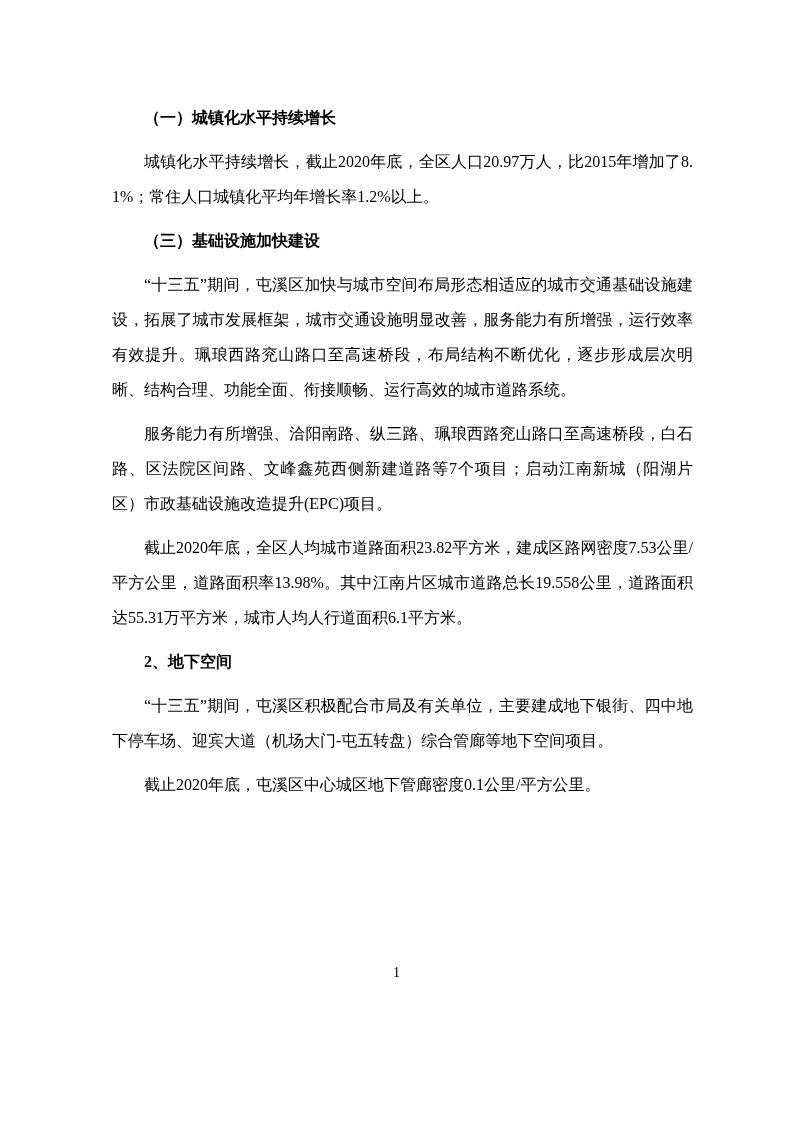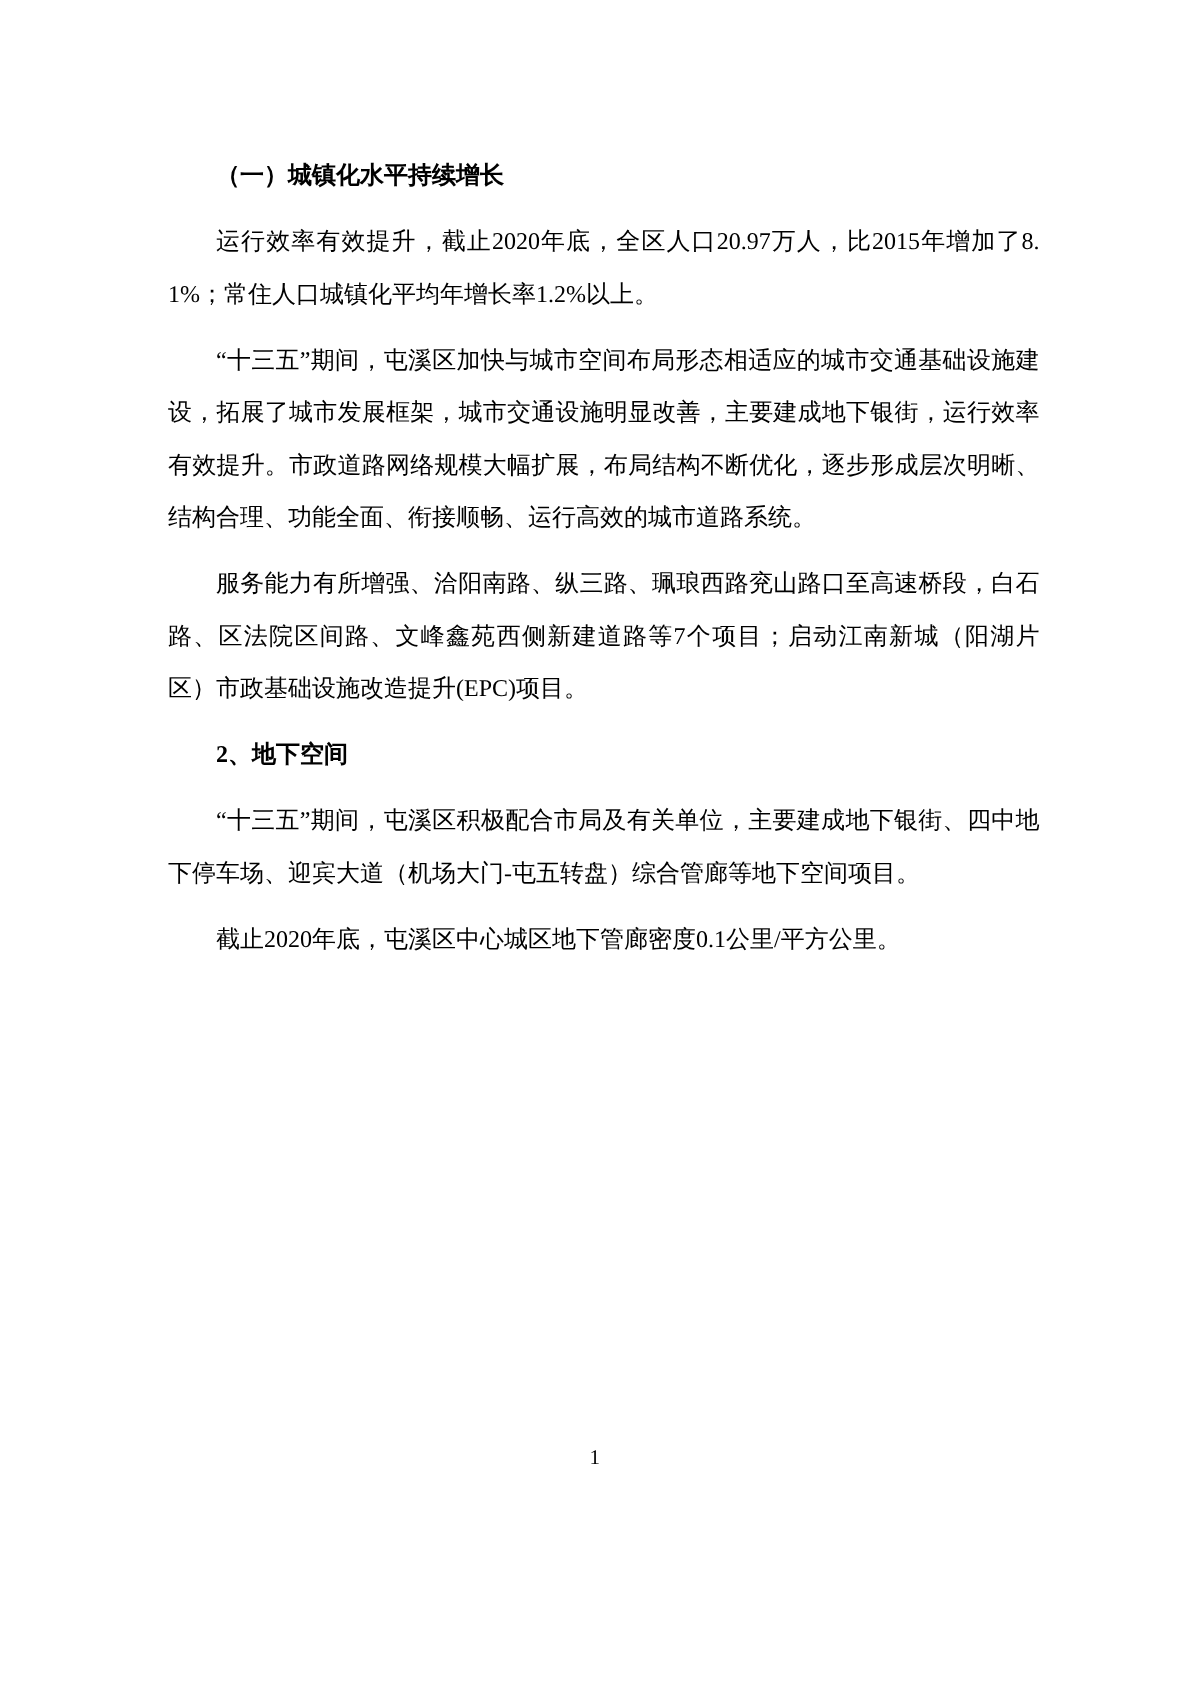--- a/index.html
+++ b/index.html
@@ -42,23 +42,25 @@
     line-height: 14px;
     color: #000000;
   }
 </style>
 </head>
 <body>
 
 <div class="page">
   <div>
     <div class="doc-block doc-heading">（一）城镇化水平持续增长</div>
-    <div class="doc-block doc-body">运行效率有效提升，截止2020年底，全区人口20.97万人，比2015年增加了8.1%；常住人口城镇化平均年增长率1.2%以上。</div>
-    <div class="doc-block doc-body">“十三五”期间，屯溪区加快与城市空间布局形态相适应的城市交通基础设施建设，拓展了城市发展框架，城市交通设施明显改善，主要建成地下银街，运行效率有效提升。市政道路网络规模大幅扩展，布局结构不断优化，逐步形成层次明晰、结构合理、功能全面、衔接顺畅、运行高效的城市道路系统。</div>
+    <div class="doc-block doc-body">城镇化水平持续增长，截止2020年底，全区人口20.97万人，比2015年增加了8.1%；常住人口城镇化平均年增长率1.2%以上。</div>
+    <div class="doc-block doc-heading">（三）基础设施加快建设</div>
+    <div class="doc-block doc-body">“十三五”期间，屯溪区加快与城市空间布局形态相适应的城市交通基础设施建设，拓展了城市发展框架，城市交通设施明显改善，服务能力有所增强，运行效率有效提升。珮琅西路兖山路口至高速桥段，布局结构不断优化，逐步形成层次明晰、结构合理、功能全面、衔接顺畅、运行高效的城市道路系统。</div>
     <div class="doc-block doc-body">服务能力有所增强、洽阳南路、纵三路、珮琅西路兖山路口至高速桥段，白石路、区法院区间路、文峰鑫苑西侧新建道路等7个项目；启动江南新城（阳湖片区）市政基础设施改造提升(EPC)项目。</div>
+    <div class="doc-block doc-body">截止2020年底，全区人均城市道路面积23.82平方米，建成区路网密度7.53公里/平方公里，道路面积率13.98%。其中江南片区城市道路总长19.558公里，道路面积达55.31万平方米，城市人均人行道面积6.1平方米。</div>
     <div class="doc-block doc-heading">2、地下空间</div>
     <div class="doc-block doc-body">“十三五”期间，屯溪区积极配合市局及有关单位，主要建成地下银街、四中地下停车场、迎宾大道（机场大门-屯五转盘）综合管廊等地下空间项目。</div>
     <div class="doc-block doc-body">截止2020年底，屯溪区中心城区地下管廊密度0.1公里/平方公里。</div>
   </div>
   <div class="page-footer">
     <span>1</span>
   </div>
 </div>
 
 </body></html>

